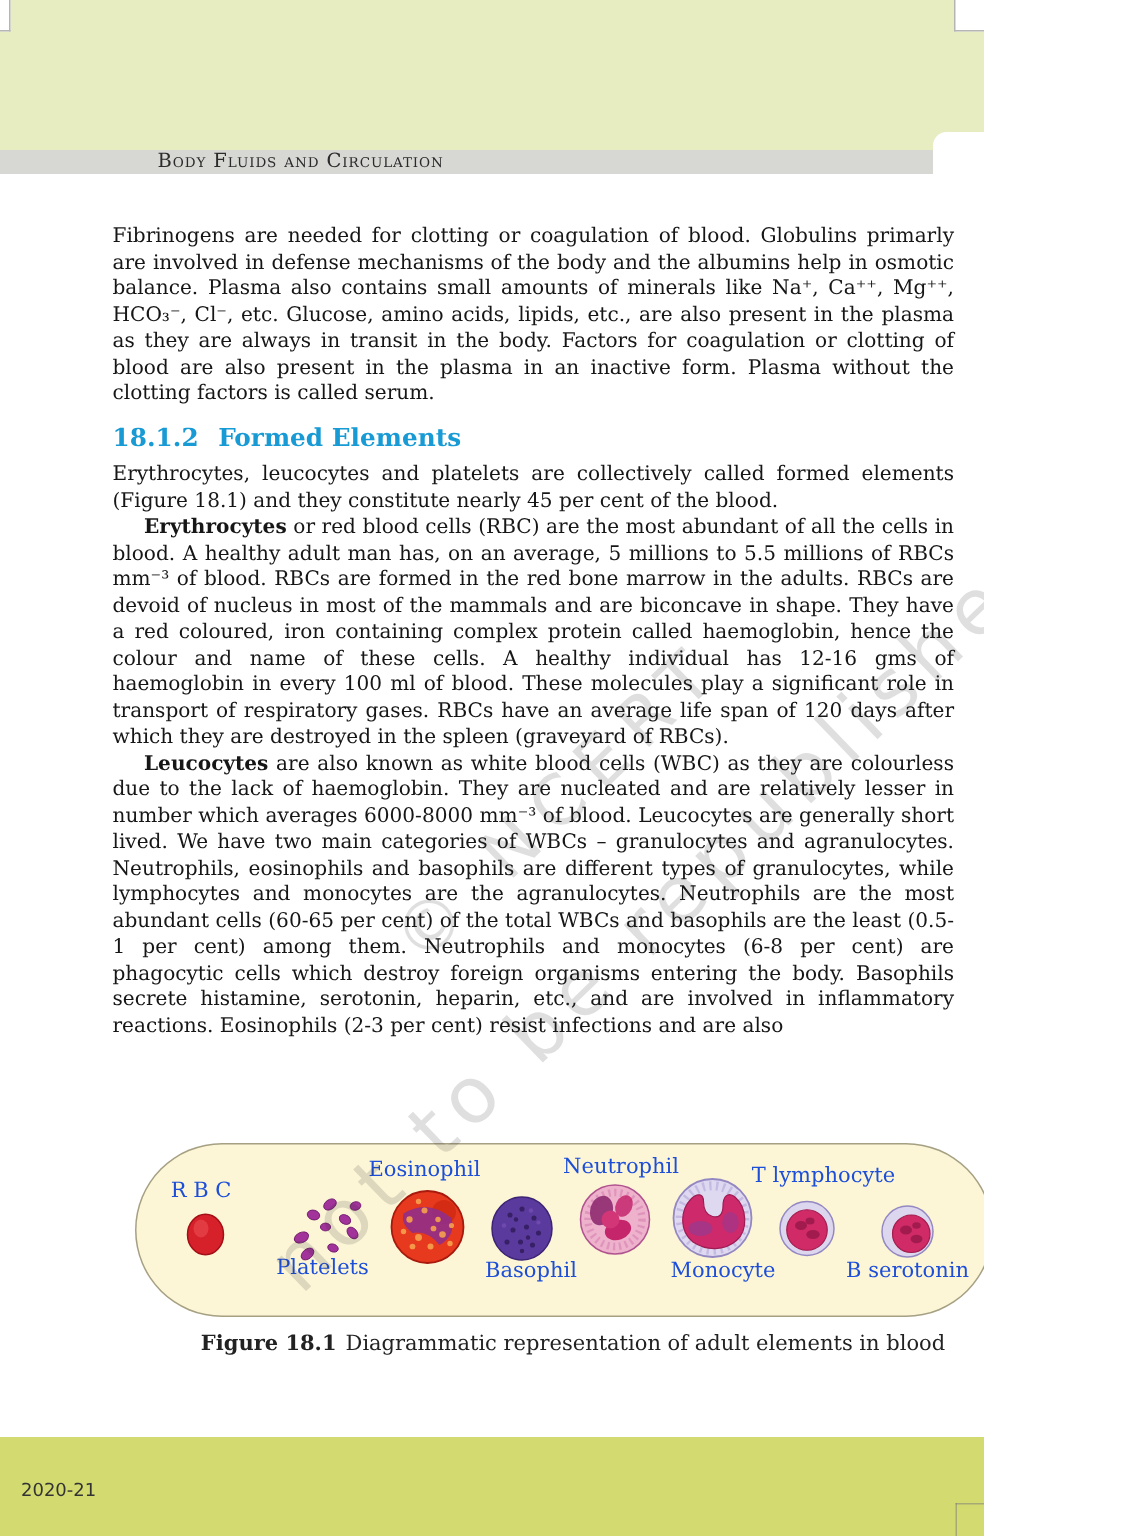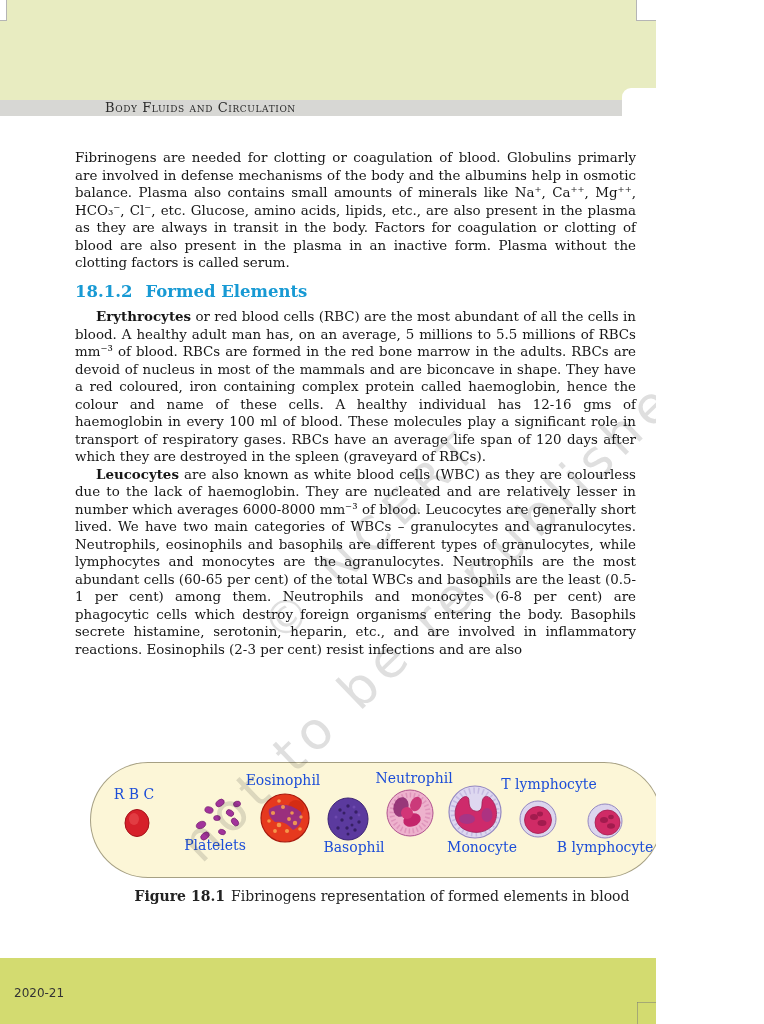--- a/index.html
+++ b/index.html
@@ -73,20 +73,21 @@
   <div class="watermark">
     <div class="wm-inner">
       <div class="wm-line1">© NCERT</div>
       <div class="wm-line2">not to be republished</div>
     </div>
   </div>
 
   <div class="content">
     <p>Fibrinogens are needed for clotting or coagulation of blood. Globulins primarly are involved in defense mechanisms of the body and the albumins help in osmotic balance. Plasma also contains small amounts of minerals like Na⁺, Ca⁺⁺, Mg⁺⁺, HCO₃⁻, Cl⁻, etc. Glucose, amino acids, lipids, etc., are also present in the plasma as they are always in transit in the body. Factors for coagulation or clotting of blood are also present in the plasma in an inactive form. Plasma without the clotting factors is called serum.</p>
     <h2 class="section-heading"><span class="num">18.1.2</span><span>Formed Elements</span></h2>
+    <p>Erythrocytes, leucocytes and platelets are collectively called formed elements (Figure 18.1) and they constitute nearly 45 per cent of the blood.</p>
     <p class="indent"><b>Erythrocytes</b><span> or red blood cells (RBC) are the most abundant of all the cells in blood. A healthy adult man has, on an average, 5 millions to 5.5 millions of RBCs mm⁻³ of blood. RBCs are formed in the red bone marrow in the adults. RBCs are devoid of nucleus in most of the mammals and are biconcave in shape. They have a red coloured, iron containing complex protein called haemoglobin, hence the colour and name of these cells. A healthy individual has 12-16 gms of haemoglobin in every 100 ml of blood. These molecules play a significant role in transport of respiratory gases. RBCs have an average life span of 120 days after which they are destroyed in the spleen (graveyard of RBCs).</span></p>
     <p class="indent"><b>Leucocytes</b><span> are also known as white blood cells (WBC) as they are colourless due to the lack of haemoglobin. They are nucleated and are relatively lesser in number which averages 6000-8000 mm⁻³ of blood. Leucocytes are generally short lived. We have two main categories of WBCs – granulocytes and agranulocytes. Neutrophils, eosinophils and basophils are different types of granulocytes, while lymphocytes and monocytes are the agranulocytes. Neutrophils are the most abundant cells (60-65 per cent) of the total WBCs and basophils are the least (0.5-1 per cent) among them. Neutrophils and monocytes (6-8 per cent) are phagocytic cells which destroy foreign organisms entering the body. Basophils secrete histamine, serotonin, heparin, etc., and are involved in inflammatory reactions. Eosinophils (2-3 per cent) resist infections and are also</span></p>
   </div>
 
   <div class="figure-capsule">
     <svg width="570" height="114" viewBox="0 0 570 114">
 
       <g>
         <ellipse cx="46" cy="60" rx="12" ry="13.5" stroke="#a30f17" stroke-width="1" fill="#d6202a"></ellipse>
         <ellipse cx="43" cy="56" rx="5" ry="6" fill="#e84b50" opacity="0.65"></ellipse>
@@ -184,24 +185,24 @@
         </g>
       </g>
     </svg>
     <span class="cell-label" style="left:43px;top:23px">R B C</span>
     <span class="cell-label" style="left:124px;top:74px">Platelets</span>
     <span class="cell-label" style="left:192px;top:9px">Eosinophil</span>
     <span class="cell-label" style="left:263px;top:76px">Basophil</span>
     <span class="cell-label" style="left:323px;top:7px">Neutrophil</span>
     <span class="cell-label" style="left:391px;top:76px">Monocyte</span>
     <span class="cell-label" style="left:458px;top:13px">T lymphocyte</span>
-    <span class="cell-label" style="left:514px;top:76px">B lymphocyte</span>
-  </div>
-
-  <div class="figure-caption"><b>Figure 18.1</b><span>Fibrinogens representation of formed elements in blood</span></div>
+    <span class="cell-label" style="left:514px;top:76px">B serotonin</span>
+  </div>
+
+  <div class="figure-caption"><b>Figure 18.1</b><span>Diagrammatic representation of adult elements in blood</span></div>
 
   <div class="footer-band">
     <span>2020-21</span>
   </div>
 
   <div class="artifact-br-v"></div>
   <div class="artifact-br-h"></div>
 </div>
 
 </body></html>

